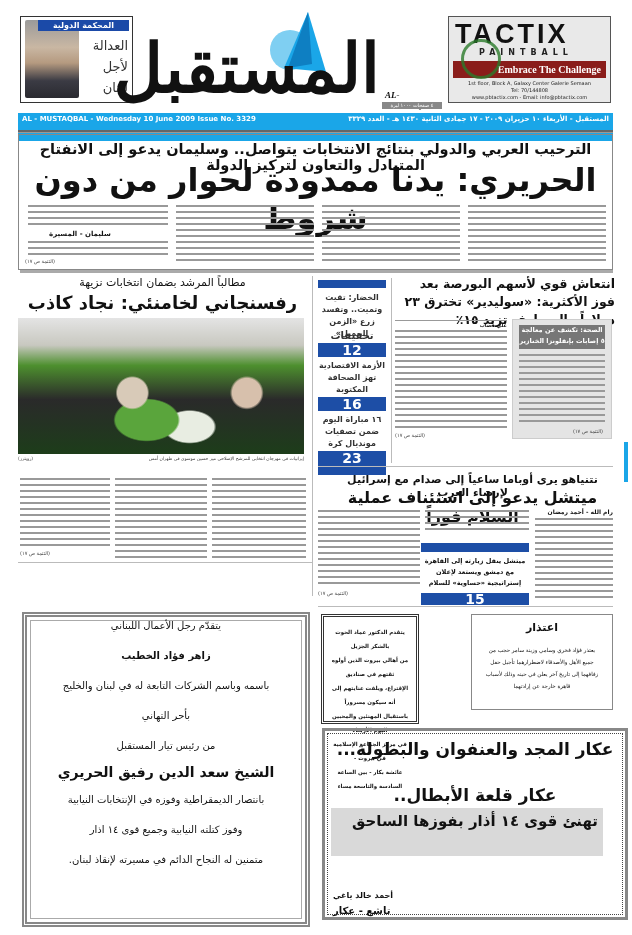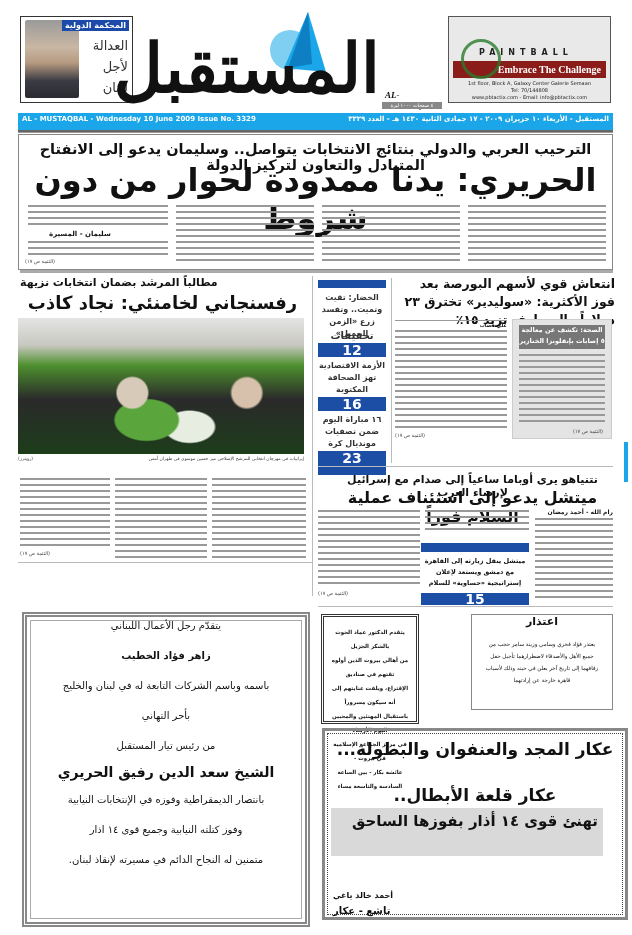--- a/index.html
+++ b/index.html
@@ -3,46 +3,46 @@
 <meta charset="utf-8">
 <style>
 *{box-sizing:border-box;margin:0;padding:0}
 html,body{width:632px;height:935px;background:#fff;overflow:hidden}
 body{position:relative;font-family:"DejaVu Sans",sans-serif;color:#111}
 .abs{position:absolute}
 .rtl{direction:rtl}
 
 .hariri-box{left:20px;top:16px;width:113px;height:87px;border:1px solid #333;background:#fff}
 .hariri-photo{left:4px;top:3px;width:54px;height:78px;background:linear-gradient(180deg,#9a9a9a 0%,#c9b7a3 35%,#b59a80 55%,#3b3b44 78%,#2a2a30 100%);border-radius:2px}
-.hariri-tag{right:3px;top:3px;background:#1b4aa8;color:#fff;font-size:8px;font-weight:bold;padding:1px 3px}
+.hariri-tag{right:3px;top:3px;background:#1b4aa8;color:#fff;font-size:8px;font-weight:bold;padding:1px 15px}
 .hariri-text{right:4px;top:18px;font-size:13px;line-height:21px;color:#333;width:60px}
 .logo-area{left:150px;top:10px;width:290px;height:100px}
 .logo-word{right:60px;top:18px;font-size:68px;font-weight:bold;font-family:"DejaVu Serif",serif;color:#111;line-height:80px;letter-spacing:-2px}
 .logo-sail{left:118px;top:0px;width:70px;height:70px}
 .logo-latin{left:235px;top:80px;font-size:9px;font-weight:bold;font-family:"Liberation Serif",serif;font-style:italic}
 .logo-issue{left:232px;top:92px;width:60px;height:7px;background:#888;color:#fff;font-size:5px;text-align:center}
 .tactix{left:448px;top:16px;width:163px;height:87px;background:#e9e9e9;border:1px solid #555}
 .tactix-title{left:6px;top:2px;font-family:"Liberation Sans",sans-serif;font-weight:bold;font-size:27px;color:#111;letter-spacing:3px}
 .tactix-sub{left:30px;top:31px;font-size:8px;font-weight:bold;letter-spacing:5px;color:#222}
 .tactix-band{left:4px;top:44px;width:153px;height:17px;background:#8a1d1a;color:#fff;font-size:10px;font-weight:bold;font-family:"Liberation Serif",serif;text-align:right;padding-right:5px;line-height:17px}
 .tactix-addr{left:2px;top:63px;width:157px;font-size:5px;line-height:7px;color:#222;text-align:center}
 .tactix-stamp{left:12px;top:22px;width:40px;height:40px;border:3px solid #2a7a2a;border-radius:50%;opacity:.8}
 
-.datebar{left:18px;top:113px;width:595px;height:19px;background:#1aa6e8;color:#fff;font-size:7px;line-height:12px;font-weight:bold;padding:0 12px}
+.datebar{left:18px;top:113px;width:595px;height:28px;background:#1aa6e8;color:#fff;font-size:7px;line-height:12px;font-weight:bold;padding:0 12px}
 .datebar .left{position:absolute;left:4px}
 .datebar .right{position:absolute;right:4px;direction:rtl}
 .rule-double{left:18px;top:130px;width:595px;height:3px;border-top:2px solid #666;border-bottom:1px solid #999}
 
 .lead{left:18px;top:134px;width:595px;height:136px;border:1px solid #888}
 .lead-kicker{top:6px;left:0;width:100%;text-align:center;font-size:14.5px;font-weight:bold;direction:rtl}
 .lead-head{top:26px;left:0;width:100%;text-align:center;font-size:32px;font-weight:bold;direction:rtl;letter-spacing:1px}
 .greyline{background:repeating-linear-gradient(180deg,#999 0 2px,transparent 2px 6px)}
 .lead-shadow{left:20px;top:270px;width:593px;height:3px;background:#aaa}
 
-.iran-kicker{left:20px;top:276px;width:285px;text-align:left;font-size:11px;font-weight:bold;direction:rtl}
+.iran-kicker{left:20px;top:276px;width:285px;text-align:center;font-size:11px;font-weight:normal;direction:rtl}
 .iran-head{left:20px;top:292px;width:285px;text-align:center;font-size:18px;font-weight:bold;direction:rtl;letter-spacing:1px}
 .iran-photo{left:18px;top:318px;width:286px;height:136px;background:
 radial-gradient(circle at 40% 55%,#d8cab8 0 8%,transparent 9%),
 radial-gradient(circle at 80% 55%,#d7c0ac 0 6%,transparent 7%),
 radial-gradient(ellipse at 45% 75%,#5aa53c 0 14%,transparent 15%),
 radial-gradient(ellipse at 60% 80%,#e8ede2 0 10%,transparent 11%),
 linear-gradient(180deg,#e4e4e4 0%,#c8c8c0 20%,#4d8f2e 35%,#2a2a2a 60%,#1d3d1a 100%)}
 .iran-caption{left:18px;top:456px;width:286px;font-size:4.5px;color:#444;direction:rtl}
 .vrule{width:1px;background:#bbb}
 .hrule{height:1px;background:#bbb}
@@ -56,21 +56,21 @@
 
 .mit-kicker{left:330px;top:473px;width:285px;text-align:center;font-size:11px;font-weight:bold;direction:rtl}
 .mit-head{left:330px;top:488px;width:285px;text-align:center;font-size:16px;font-weight:bold;direction:rtl}
 .mit-byline{left:535px;top:508px;width:78px;text-align:right;font-size:6px;direction:rtl;font-weight:bold}
 .mit-box{left:421px;top:556px;width:108px;height:44px}
 .mit-box-text{font-size:6.5px;font-weight:bold;text-align:center;direction:rtl;line-height:11px}
 
 .ad-frame{left:22px;top:612px;width:288px;height:315px;border:5px double #888;outline:1px solid #aaa;outline-offset:-9px}
 .ad-line{left:22px;width:288px;text-align:center;direction:rtl;font-size:10px;color:#111}
 .ad-thanks{left:321px;top:614px;width:98px;height:110px;border:3px double #333;padding:8px 4px}
-.ad-apology{left:471px;top:614px;width:142px;height:96px;border:1px solid #888;}
+.ad-apology{left:471px;top:614px;width:142px;height:96px;border:1px solid #888;padding:6px}
 .akkar{left:322px;top:728px;width:306px;height:192px;border:3px solid #888;outline:1px dotted #444;outline-offset:-6px}
 .akkar-line{width:100%;text-align:center;direction:rtl;font-weight:bold;font-size:17px;line-height:21px;color:#111;position:absolute}
 .akkar-hl{left:6px;top:77px;width:272px;height:48px;background:#d9d9d9}
 </style>
 </head>
 <body>
 
 <div class="abs hariri-box">
   <div class="abs hariri-photo"></div>
   <div class="abs hariri-tag">المحكمة الدولية</div>
@@ -86,20 +86,21 @@
     <circle cx="22" cy="40" r="20" fill="#7fcff2"></circle>
     <path d="M40 2 L58 62 L16 58 Z" fill="#1aa6e8"></path>
     <path d="M40 2 L44 54 L20 58 Z" fill="#0e7fc2"></path>
   </svg>
   <div class="abs logo-word">المستقبل</div>
   <div class="abs logo-latin">AL-MUSTAQBAL</div>
   <div class="abs logo-issue">٤ صفحات ١٠٠٠ ليرة</div>
 </div>
 
 <div class="abs tactix">
+  <div class="abs tactix-title">TACTIX</div>
   <div class="abs tactix-sub">PAINTBALL</div>
   <div class="abs tactix-band">Embrace The Challenge</div>
   <div class="abs tactix-stamp"></div>
   <div class="abs tactix-addr">
     <div>1st floor, Block A, Galaxy Center Galerie Semaan</div>
     <div>Tel: 70/144808</div>
     <div>www.pbtactix.com - Email: info@pbtactix.com</div>
   </div>
 </div>
 

